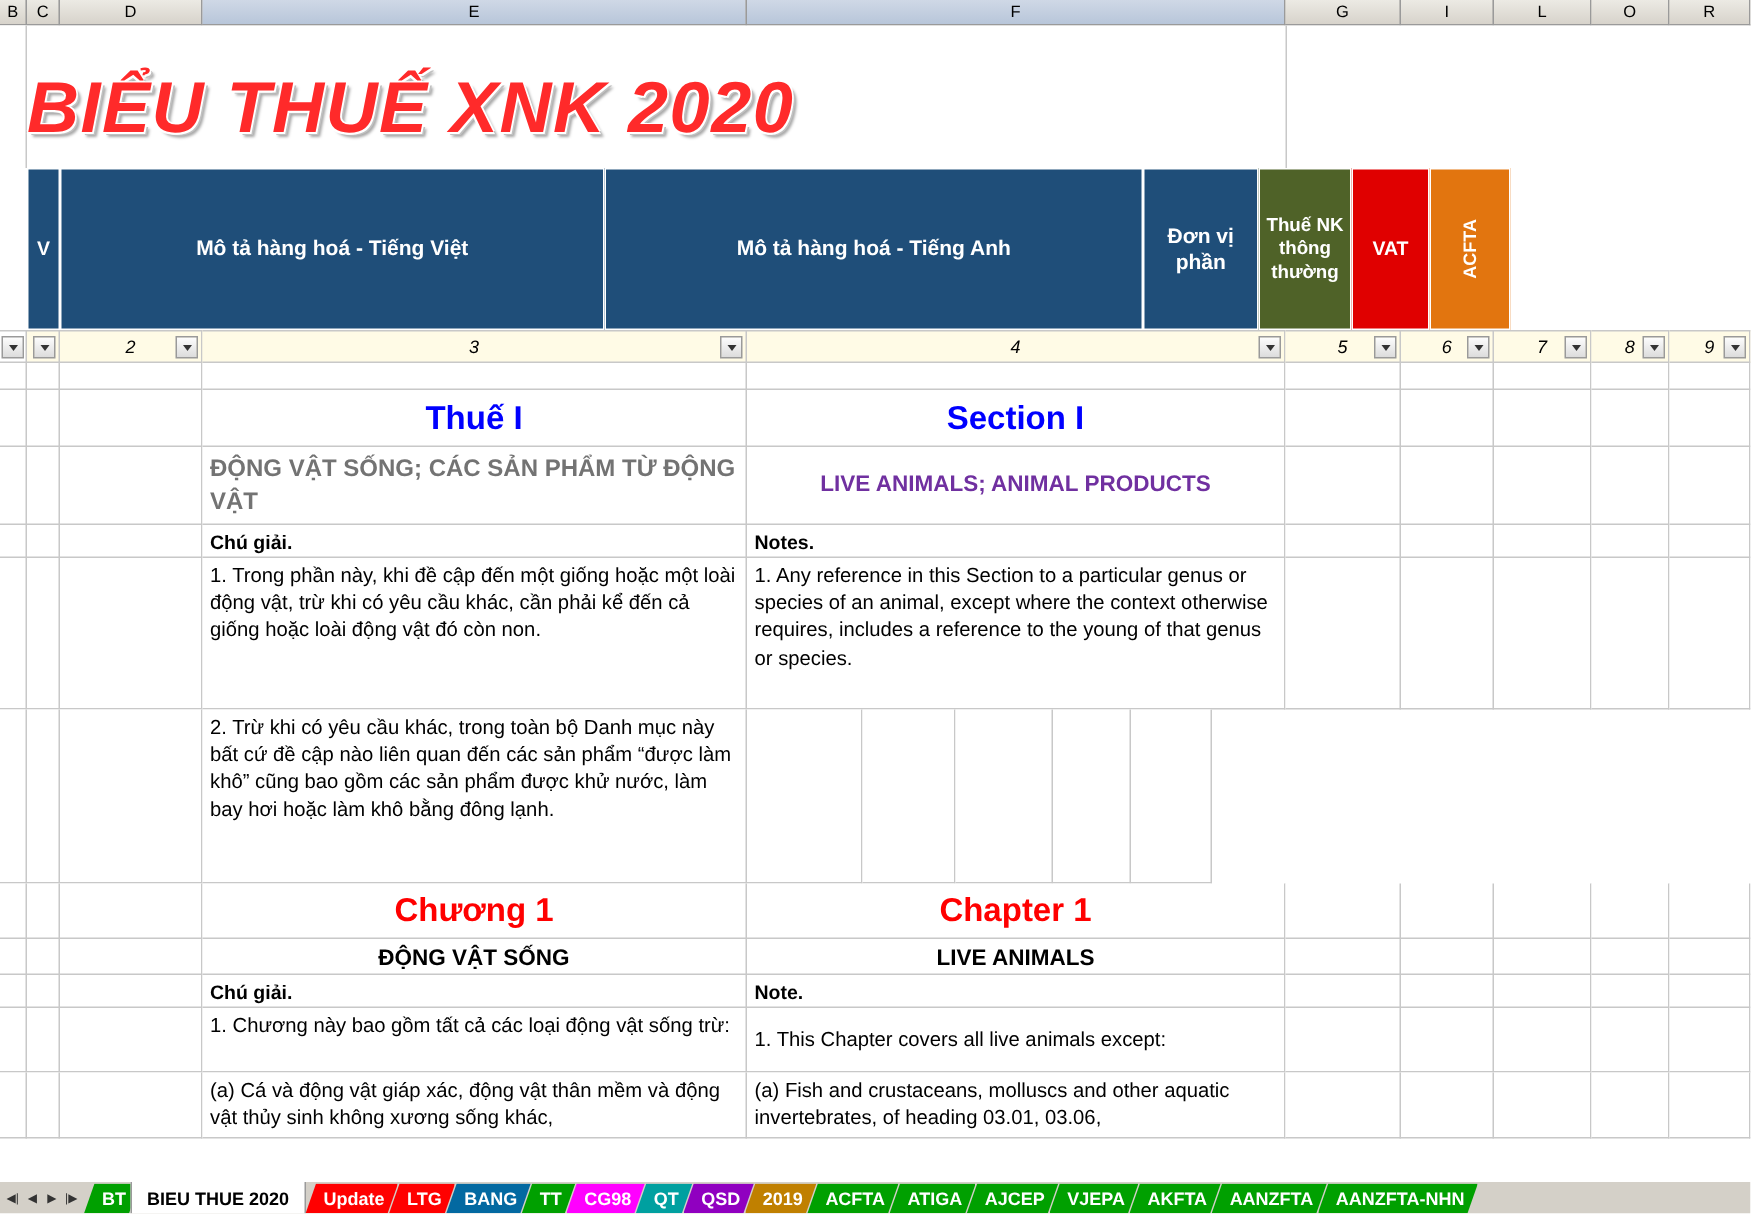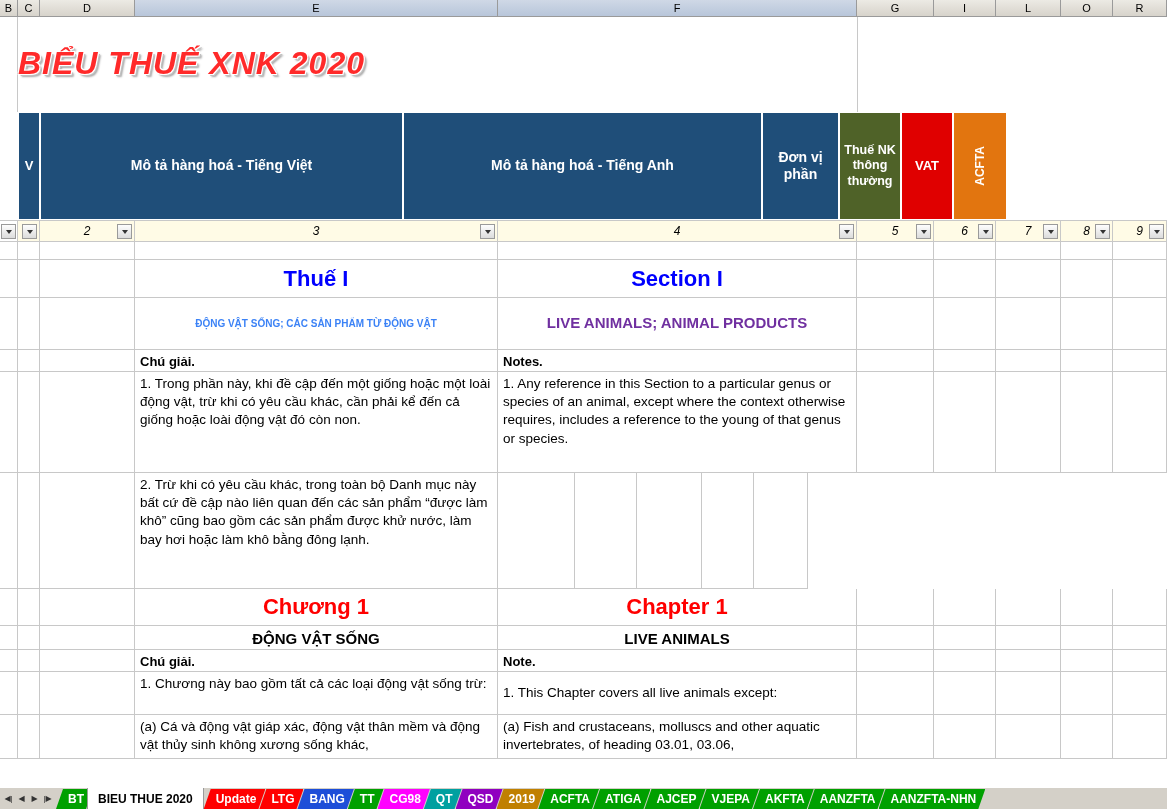--- a/index.html
+++ b/index.html
@@ -39,21 +39,21 @@
     background: #ffffff;
   }
   .title-band .leftstub {
     position:absolute; left:0; top:0; width:18px; height:95px;
     background:#fff; border-right:1px solid #c8c8c8;
   }
   .sheet-title {
     position: absolute;
     left: 18px; top: 28px;
     width: 520px;
-    font-size: 32px;
+    font-size: 48px;
     font-weight: bold;
     font-style: italic;
     color: #ff2a2a;
     letter-spacing: 1px;
     text-shadow:
       -1px -1px 0 #ffffff, 1px -1px 0 #ffffff,
       -1px 1px 0 #ffffff, 1px 1px 0 #ffffff,
       2px 2px 0 #c0c0c0, 3px 3px 2px rgba(0,0,0,.35);
     white-space: nowrap;
   }
@@ -141,21 +141,21 @@
     line-height: 1.35;
   }
   .cell.stub { border-right:1px solid #c8c8c8; }
   .c-mid { display:flex; align-items:center; }
   .c-midcenter { display:flex; align-items:center; justify-content:center; }
 
   .t-section {
     font-size: 22px; font-weight: bold; color:#0000ff; text-align:center;
   }
   .t-sectitle {
-    font-size: 10px; font-weight: bold; color:#3b82f6; 
+    font-size: 16px; font-weight: bold; color:#737373; 
   }
   .t-sectitle-en {
     font-size: 15px; font-weight: bold; color:#7030a0; text-align:center;
   }
   .t-notes { font-weight:bold; font-size:13px; }
   .t-chapter { font-size:22px; font-weight:bold; color:#ff0000; text-align:center; }
   .t-chaptitle { font-size:15px; font-weight:bold; text-align:center; }
 
   
   .tabbar {
@@ -426,21 +426,21 @@
       <div class="navbtn">◀|</div>
       <div class="navbtn">◀</div>
       <div class="navbtn">▶</div>
       <div class="navbtn">|▶</div>
     </div>
 
     <div class="tab" style="background:#00a000">BT</div>
     <div class="tab active">BIEU THUE 2020</div>
     <div class="tab" style="background:#ff0000">Update</div>
     <div class="tab" style="background:#ff0000">LTG</div>
-    <div class="tab" style="background:#1d4ed8">BANG</div>
+    <div class="tab" style="background:#0369a1">BANG</div>
     <div class="tab" style="background:#00a000">TT</div>
     <div class="tab" style="background:#ff00ff">CG98</div>
     <div class="tab" style="background:#00a0a0">QT</div>
     <div class="tab" style="background:#9000c0">QSD</div>
     <div class="tab" style="background:#c08000">2019</div>
     <div class="tab" style="background:#00a000">ACFTA</div>
     <div class="tab" style="background:#00a000">ATIGA</div>
     <div class="tab" style="background:#00a000">AJCEP</div>
     <div class="tab" style="background:#00a000">VJEPA</div>
     <div class="tab" style="background:#00a000">AKFTA</div>

